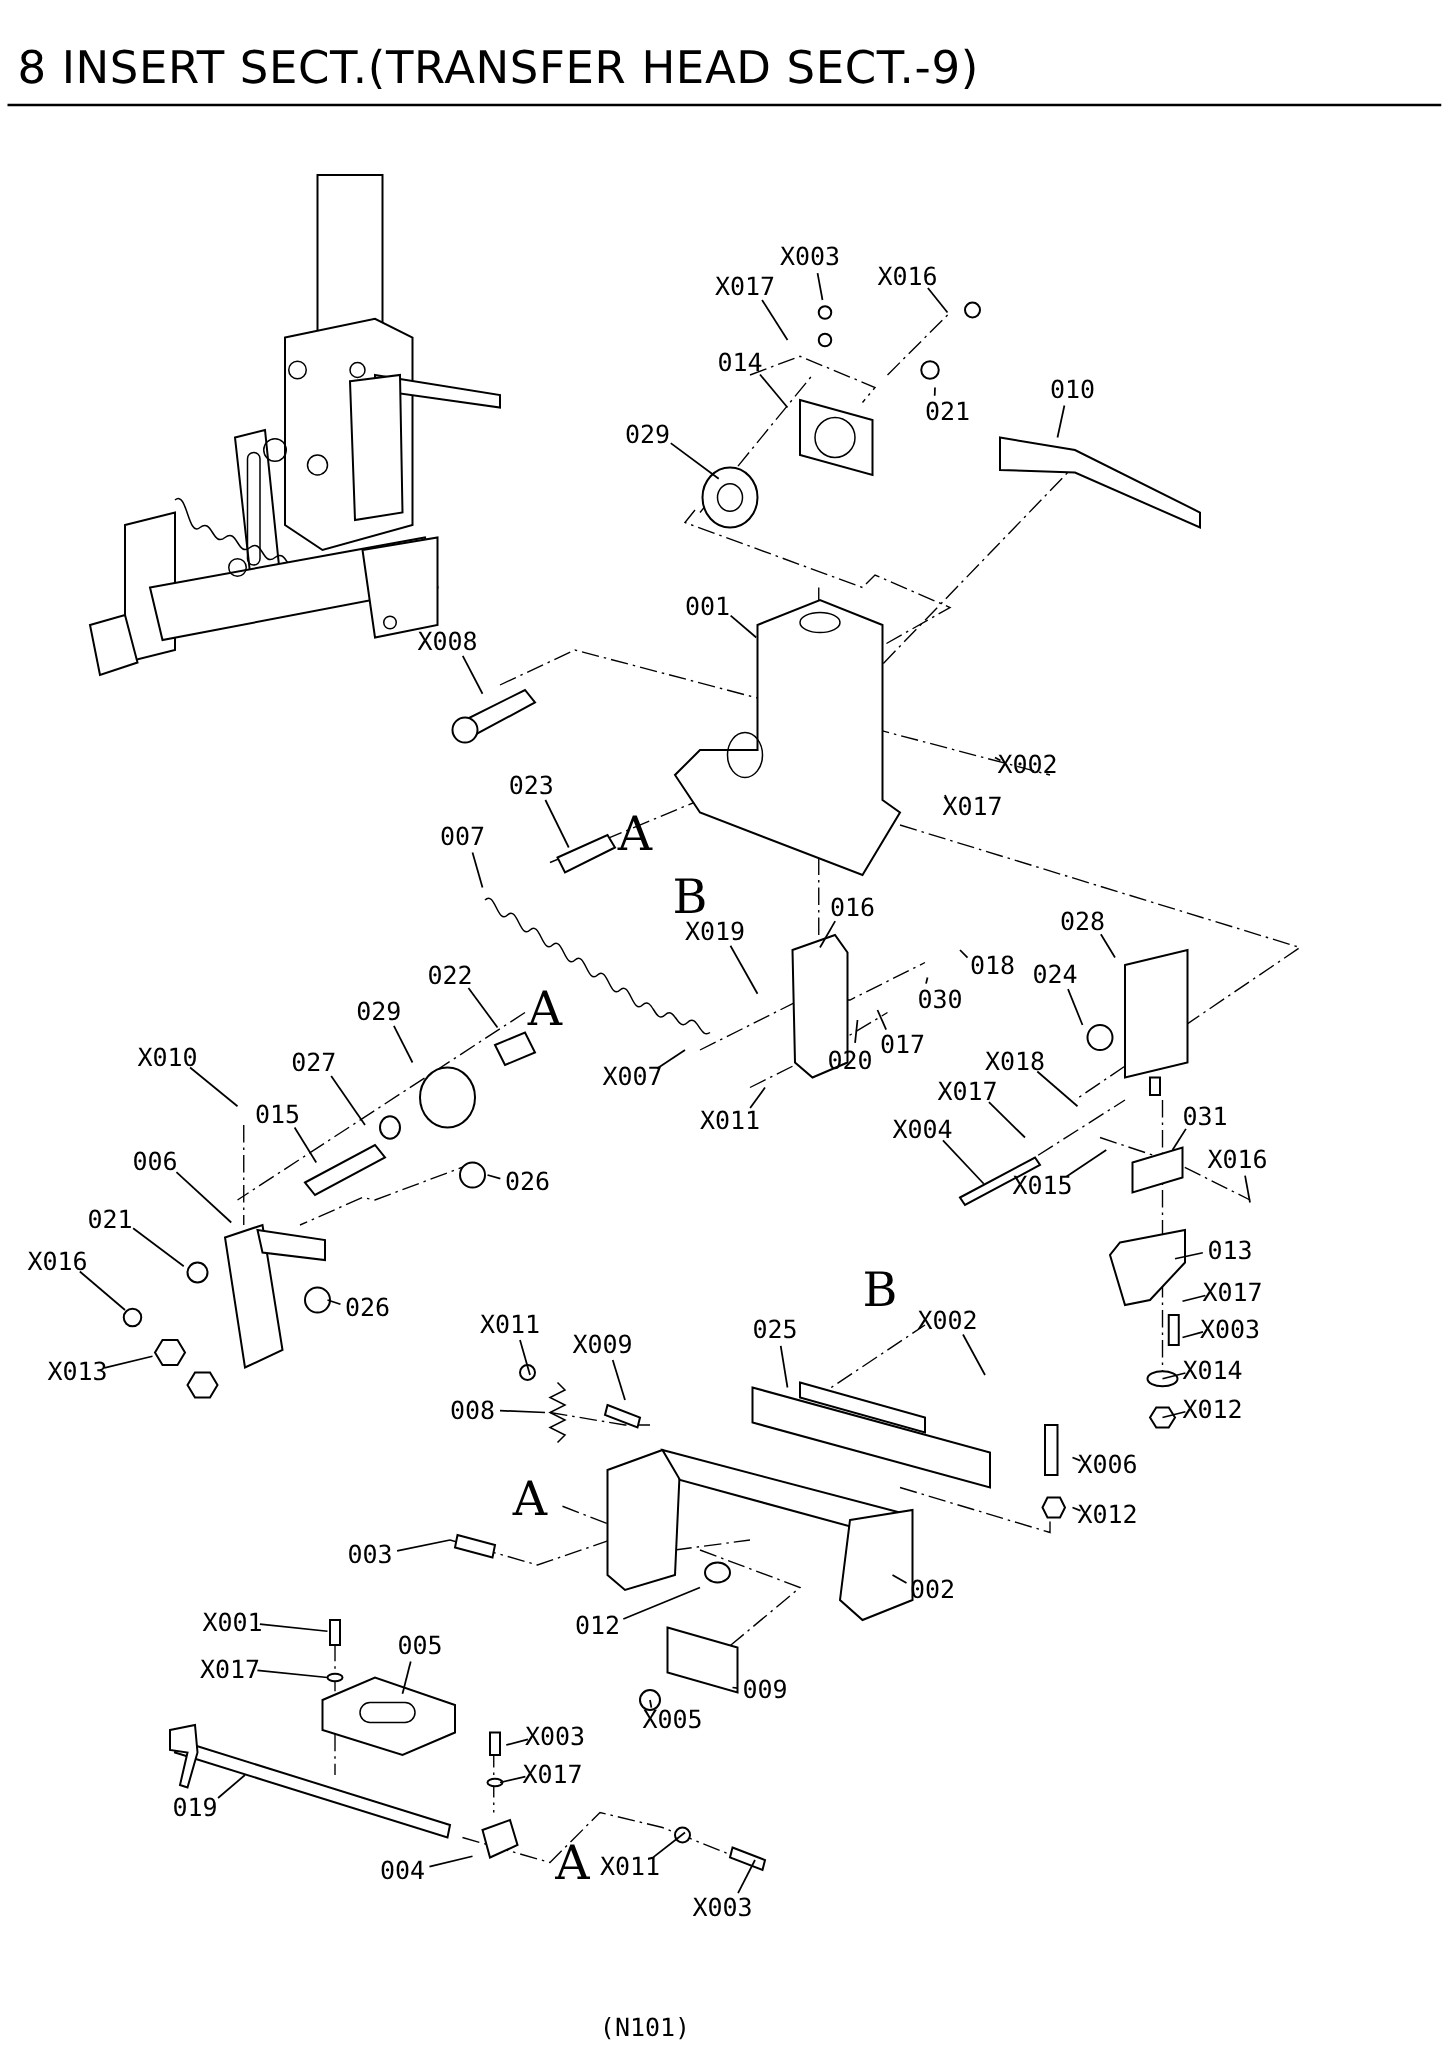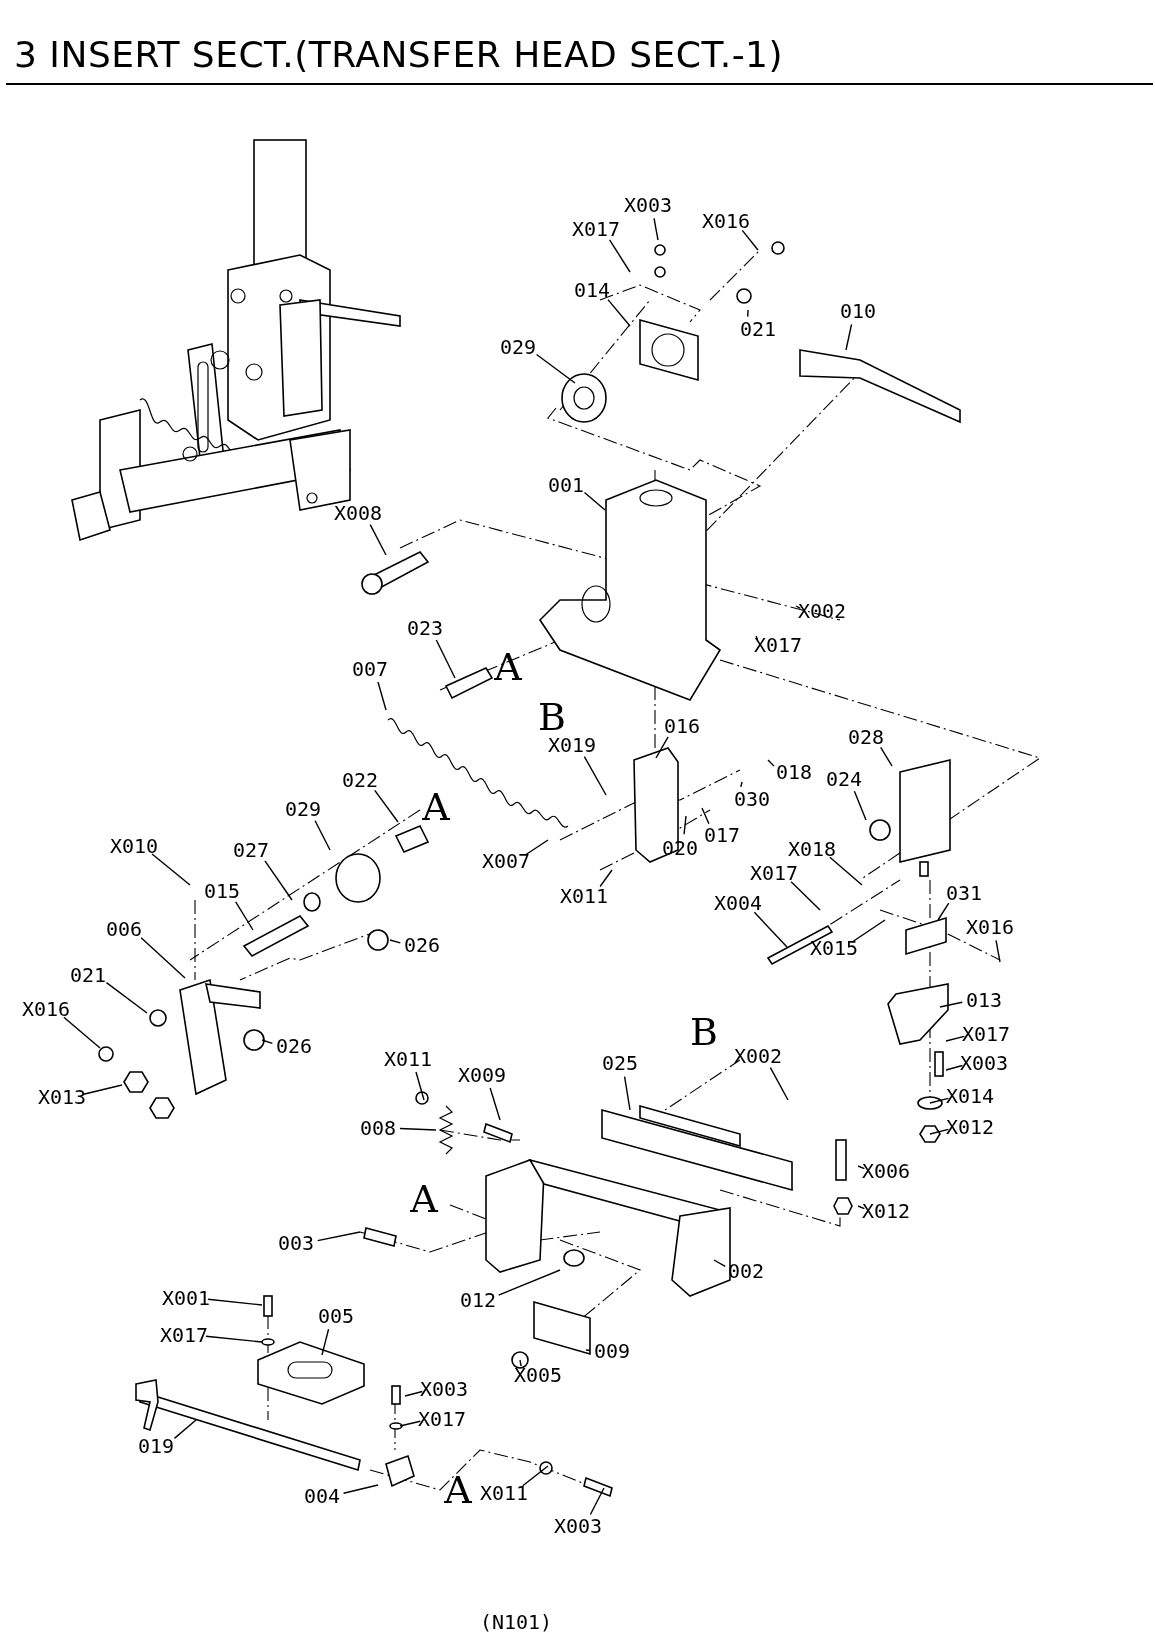--- a/index.html
+++ b/index.html
@@ -11,21 +11,21 @@
   .ref{font-family:"DejaVu Serif","Liberation Serif",serif;font-size:38px;fill:#000;}
   .footer{position:absolute;left:0;width:1032px;top:1610px;text-align:center;font-size:20px;font-family:"DejaVu Sans Mono",monospace;}
   .part{fill:#fff;stroke:#000;stroke-width:1.6;}
   .thin{fill:none;stroke:#000;stroke-width:1.2;}
   .center{fill:none;stroke:#000;stroke-width:1.1;stroke-dasharray:14 4 2 4;}
   .leader{stroke:#000;stroke-width:1.4;fill:none;}
 </style>
 </head>
 <body>
 
-<div class="title">3 INSERT SECT.(TRANSFER HEAD SECT.-1)</div>
+<div class="title">8 INSERT SECT.(TRANSFER HEAD SECT.-9)</div>
 <div class="title-rule"></div>
 
 <svg id="diagram" width="1155" height="1648" viewBox="0 0 1155 1648" xmlns="http://www.w3.org/2000/svg">
 
   <g>
     <rect class="part" x="254" y="140" width="52" height="130"></rect>
     <path class="part" d="M228 270 L300 255 L330 270 L330 420 L258 440 L228 420 Z"></path>
     <path class="part" d="M300 300 L400 316 L400 326 L300 312 Z"></path>
     <path class="part" d="M280 305 L320 300 L322 410 L284 416 Z"></path>
     <path class="part" d="M188 350 L212 344 L225 470 L202 476 Z"></path>

